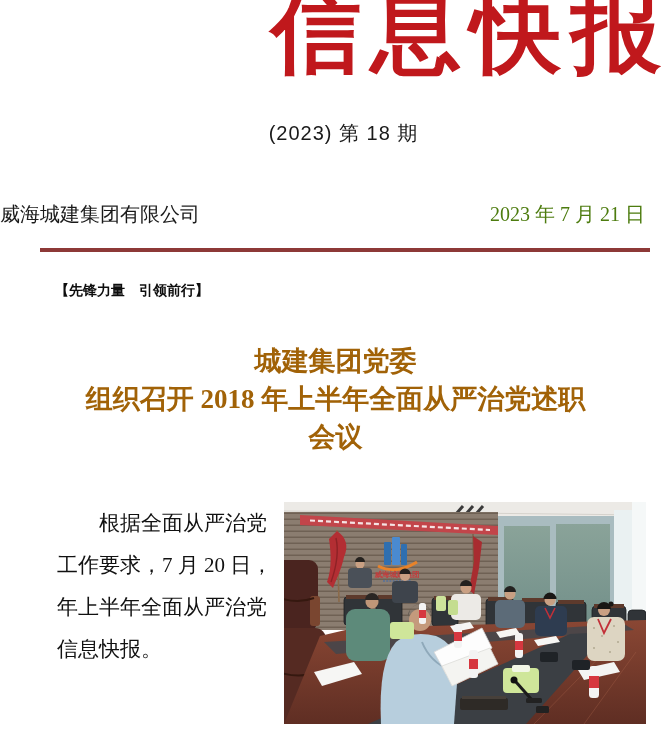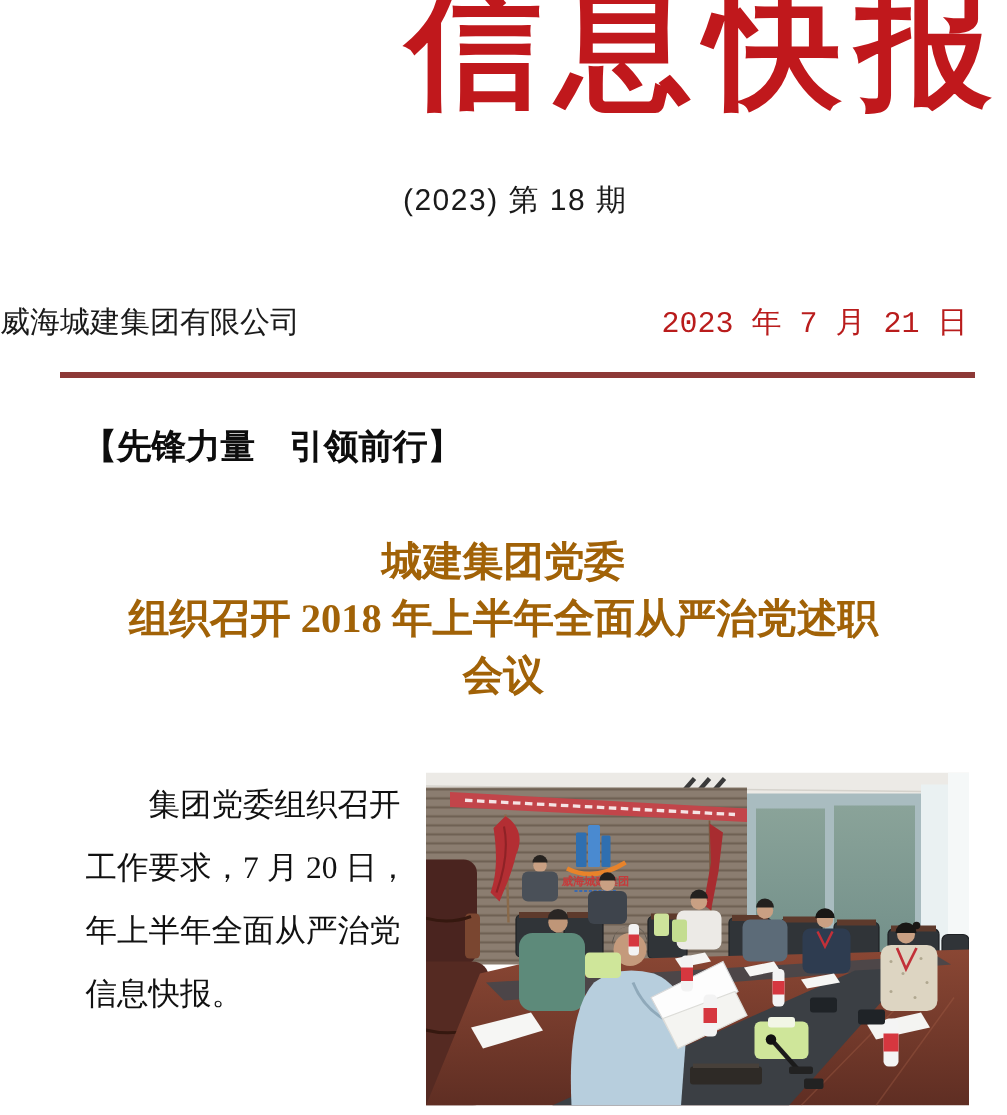--- a/index.html
+++ b/index.html
@@ -24,30 +24,30 @@
     margin-top:30px;text-align:center;
     font-size:20px;letter-spacing:1px;color:#1a1a1a;padding-left:16px;
   }
   
   .meta-row{
     margin-top:54px;
     padding-right:26px;
     display:flex;justify-content:space-between;align-items:baseline;
   }
   .company{font-size:20px;color:#1a1a1a;}
-  .date{font-family:Liberation Mono, monospace;font-size:20px;color:#b91c1c;}
+  .date{font-family:Liberation Serif, serif;font-size:20px;color:#4d7c0f;}
   
   .red-rule{
     margin-top:20px;margin-left:40px;
     width:610px;height:4px;background:#8d3937;
   }
   
   .section-header{
     margin-top:30px;padding-left:55px;
-    font-size:23px;font-weight:bold;color:#0d0d0d;
+    font-size:14px;font-weight:bold;color:#0d0d0d;
   }
   
   .article-title{
     margin-top:42px;text-align:center;
     font-family:"Liberation Serif", serif;font-weight:bold;
     font-size:27px;line-height:38px;color:#a16207;
   }
   
   .content{
     margin-top:46px;
@@ -83,21 +83,21 @@
 <div class="section-header">【先锋力量　引领前行】</div>
 
 <div class="article-title">
   <div>城建集团党委</div>
   <div>组织召开 2018 年上半年全面从严治党述职</div>
   <div>会议</div>
 </div>
 
 <div class="content">
   <div class="body-col">
-    <div class="body-line indent">集团党委组织召开</div>
+    <div class="body-line indent">根据全面从严治党</div>
     <div class="body-line">工作要求，7 月 20 日，</div>
     <div class="body-line">年上半年全面从严治党</div>
     <div class="body-line">信息快报。</div>
   </div>
 
   <div class="photo-wrap">
     <svg width="362" height="222" viewBox="0 0 362 222" xmlns="http://www.w3.org/2000/svg">
       <defs>
         <linearGradient id="tableGrad" x1="0" y1="0" x2="0" y2="1">
           <stop offset="0" stop-color="#8a4734"></stop>

